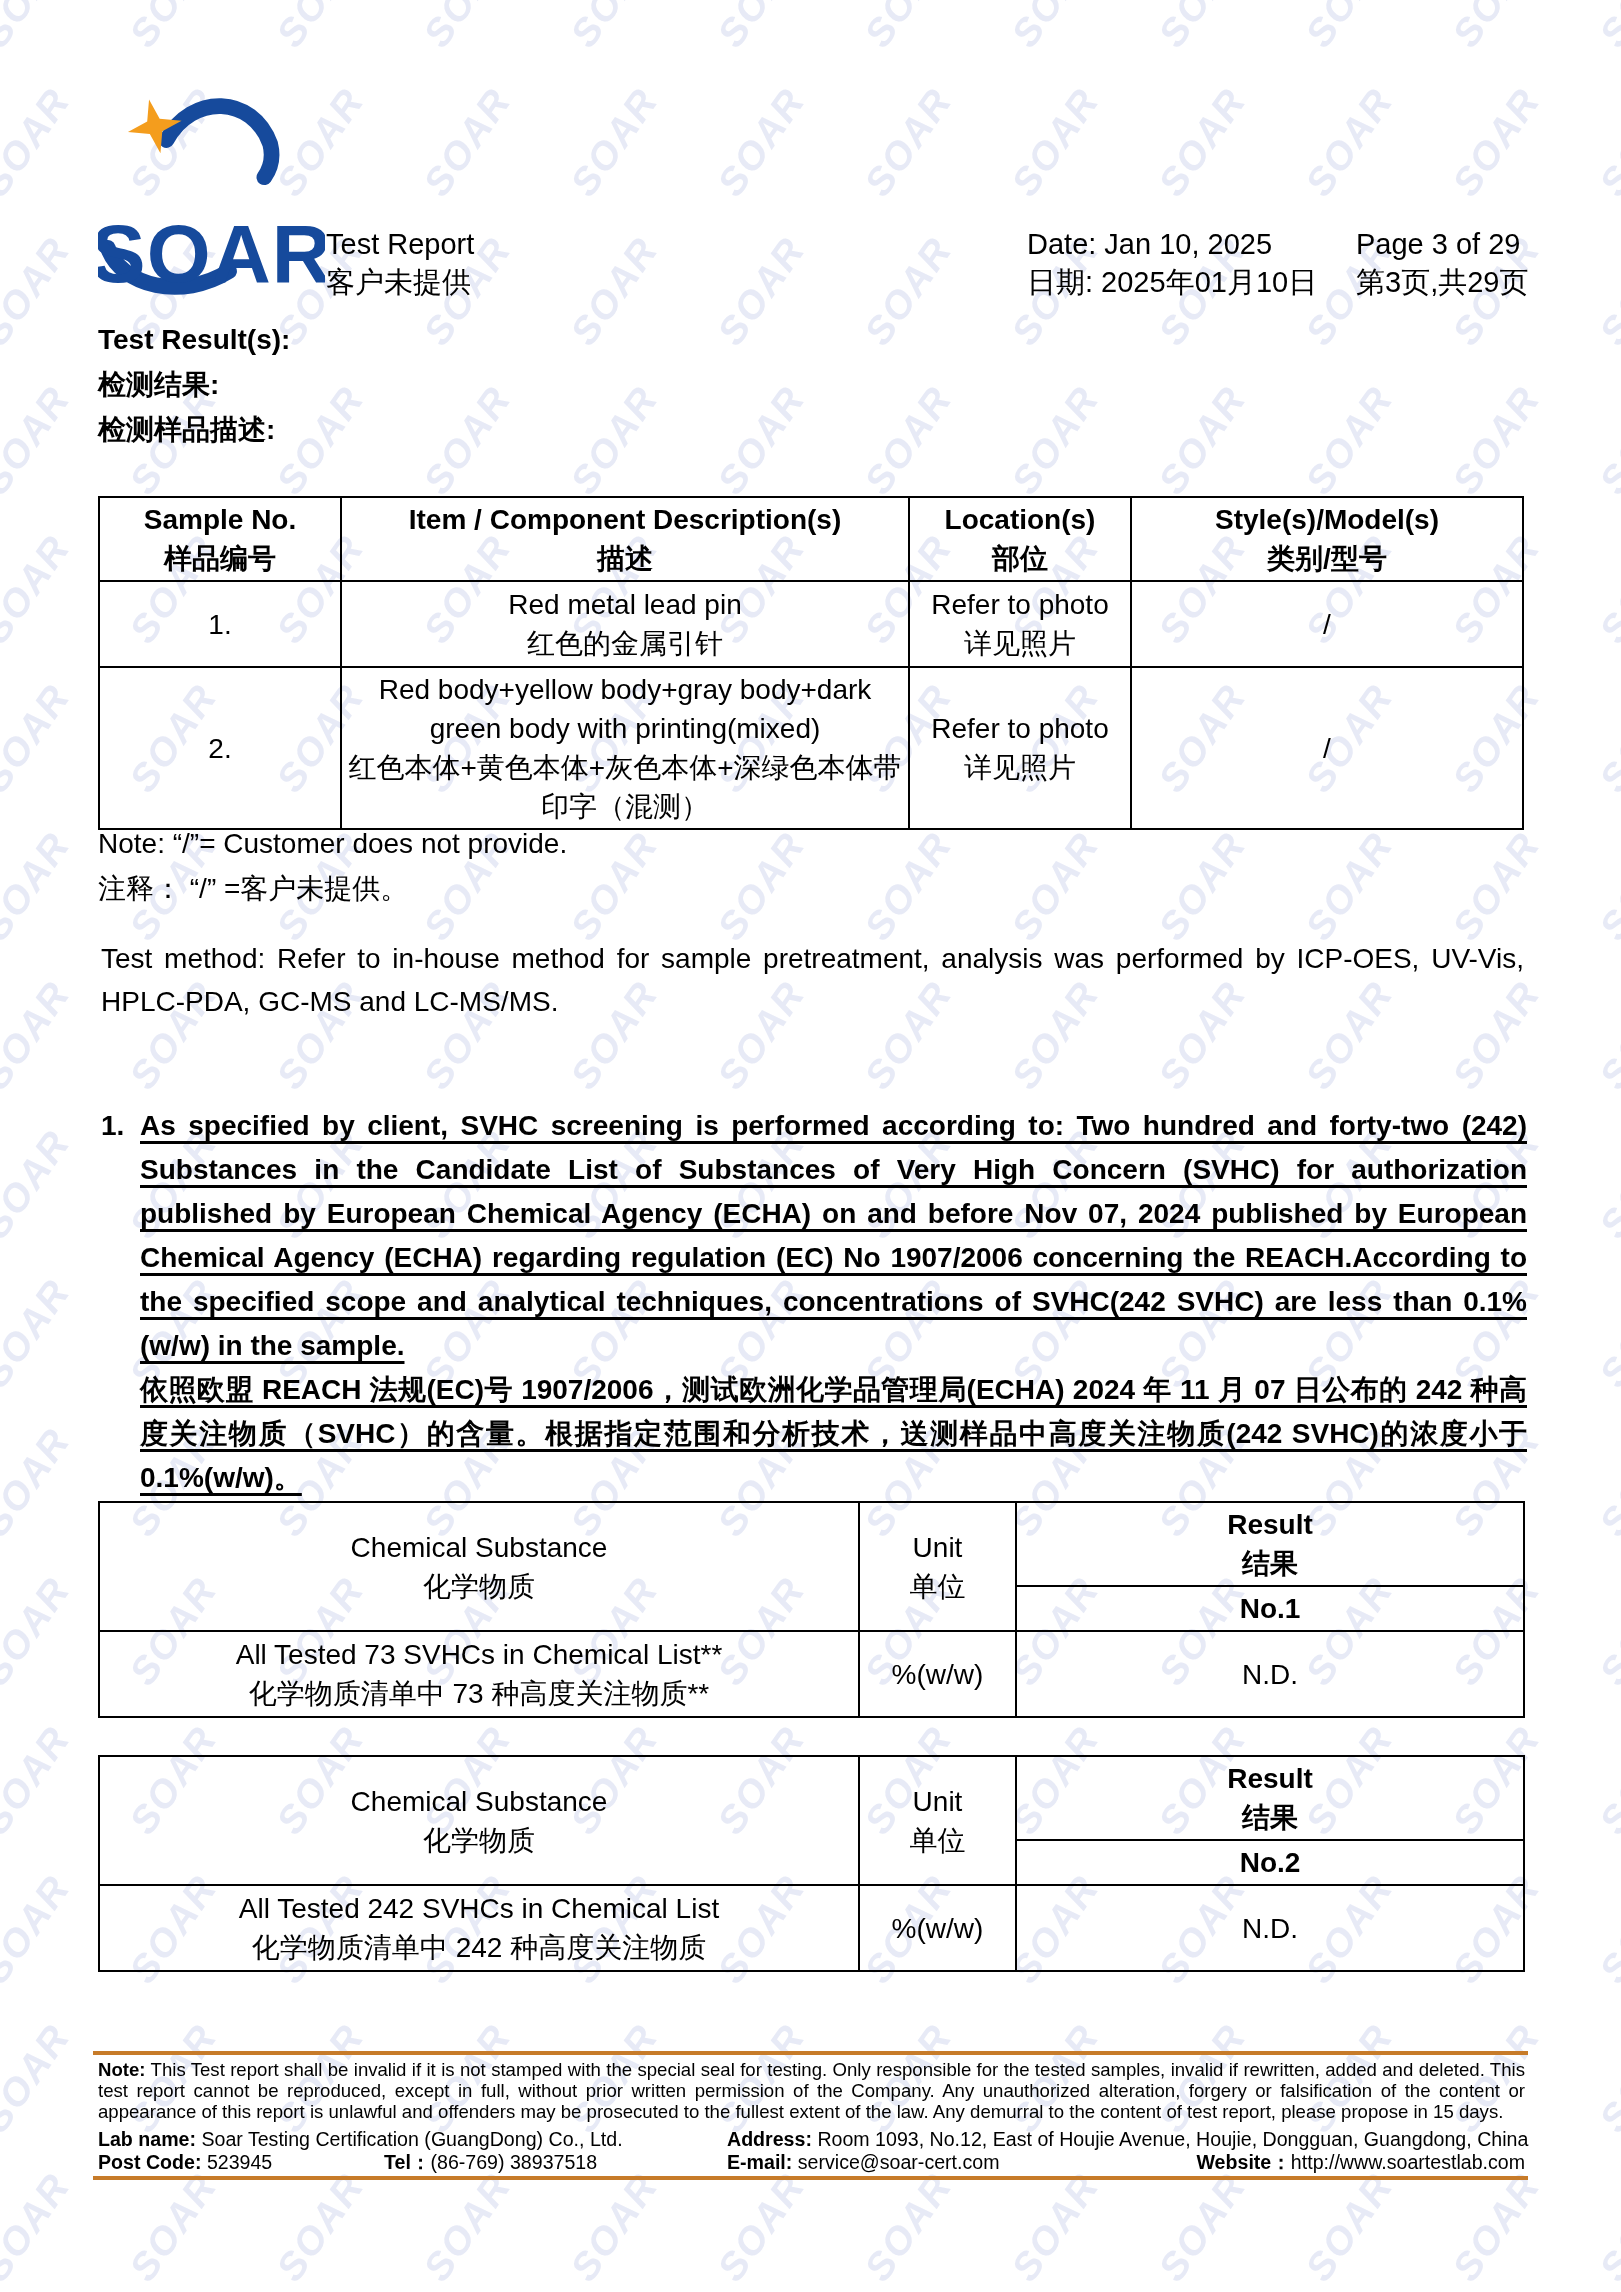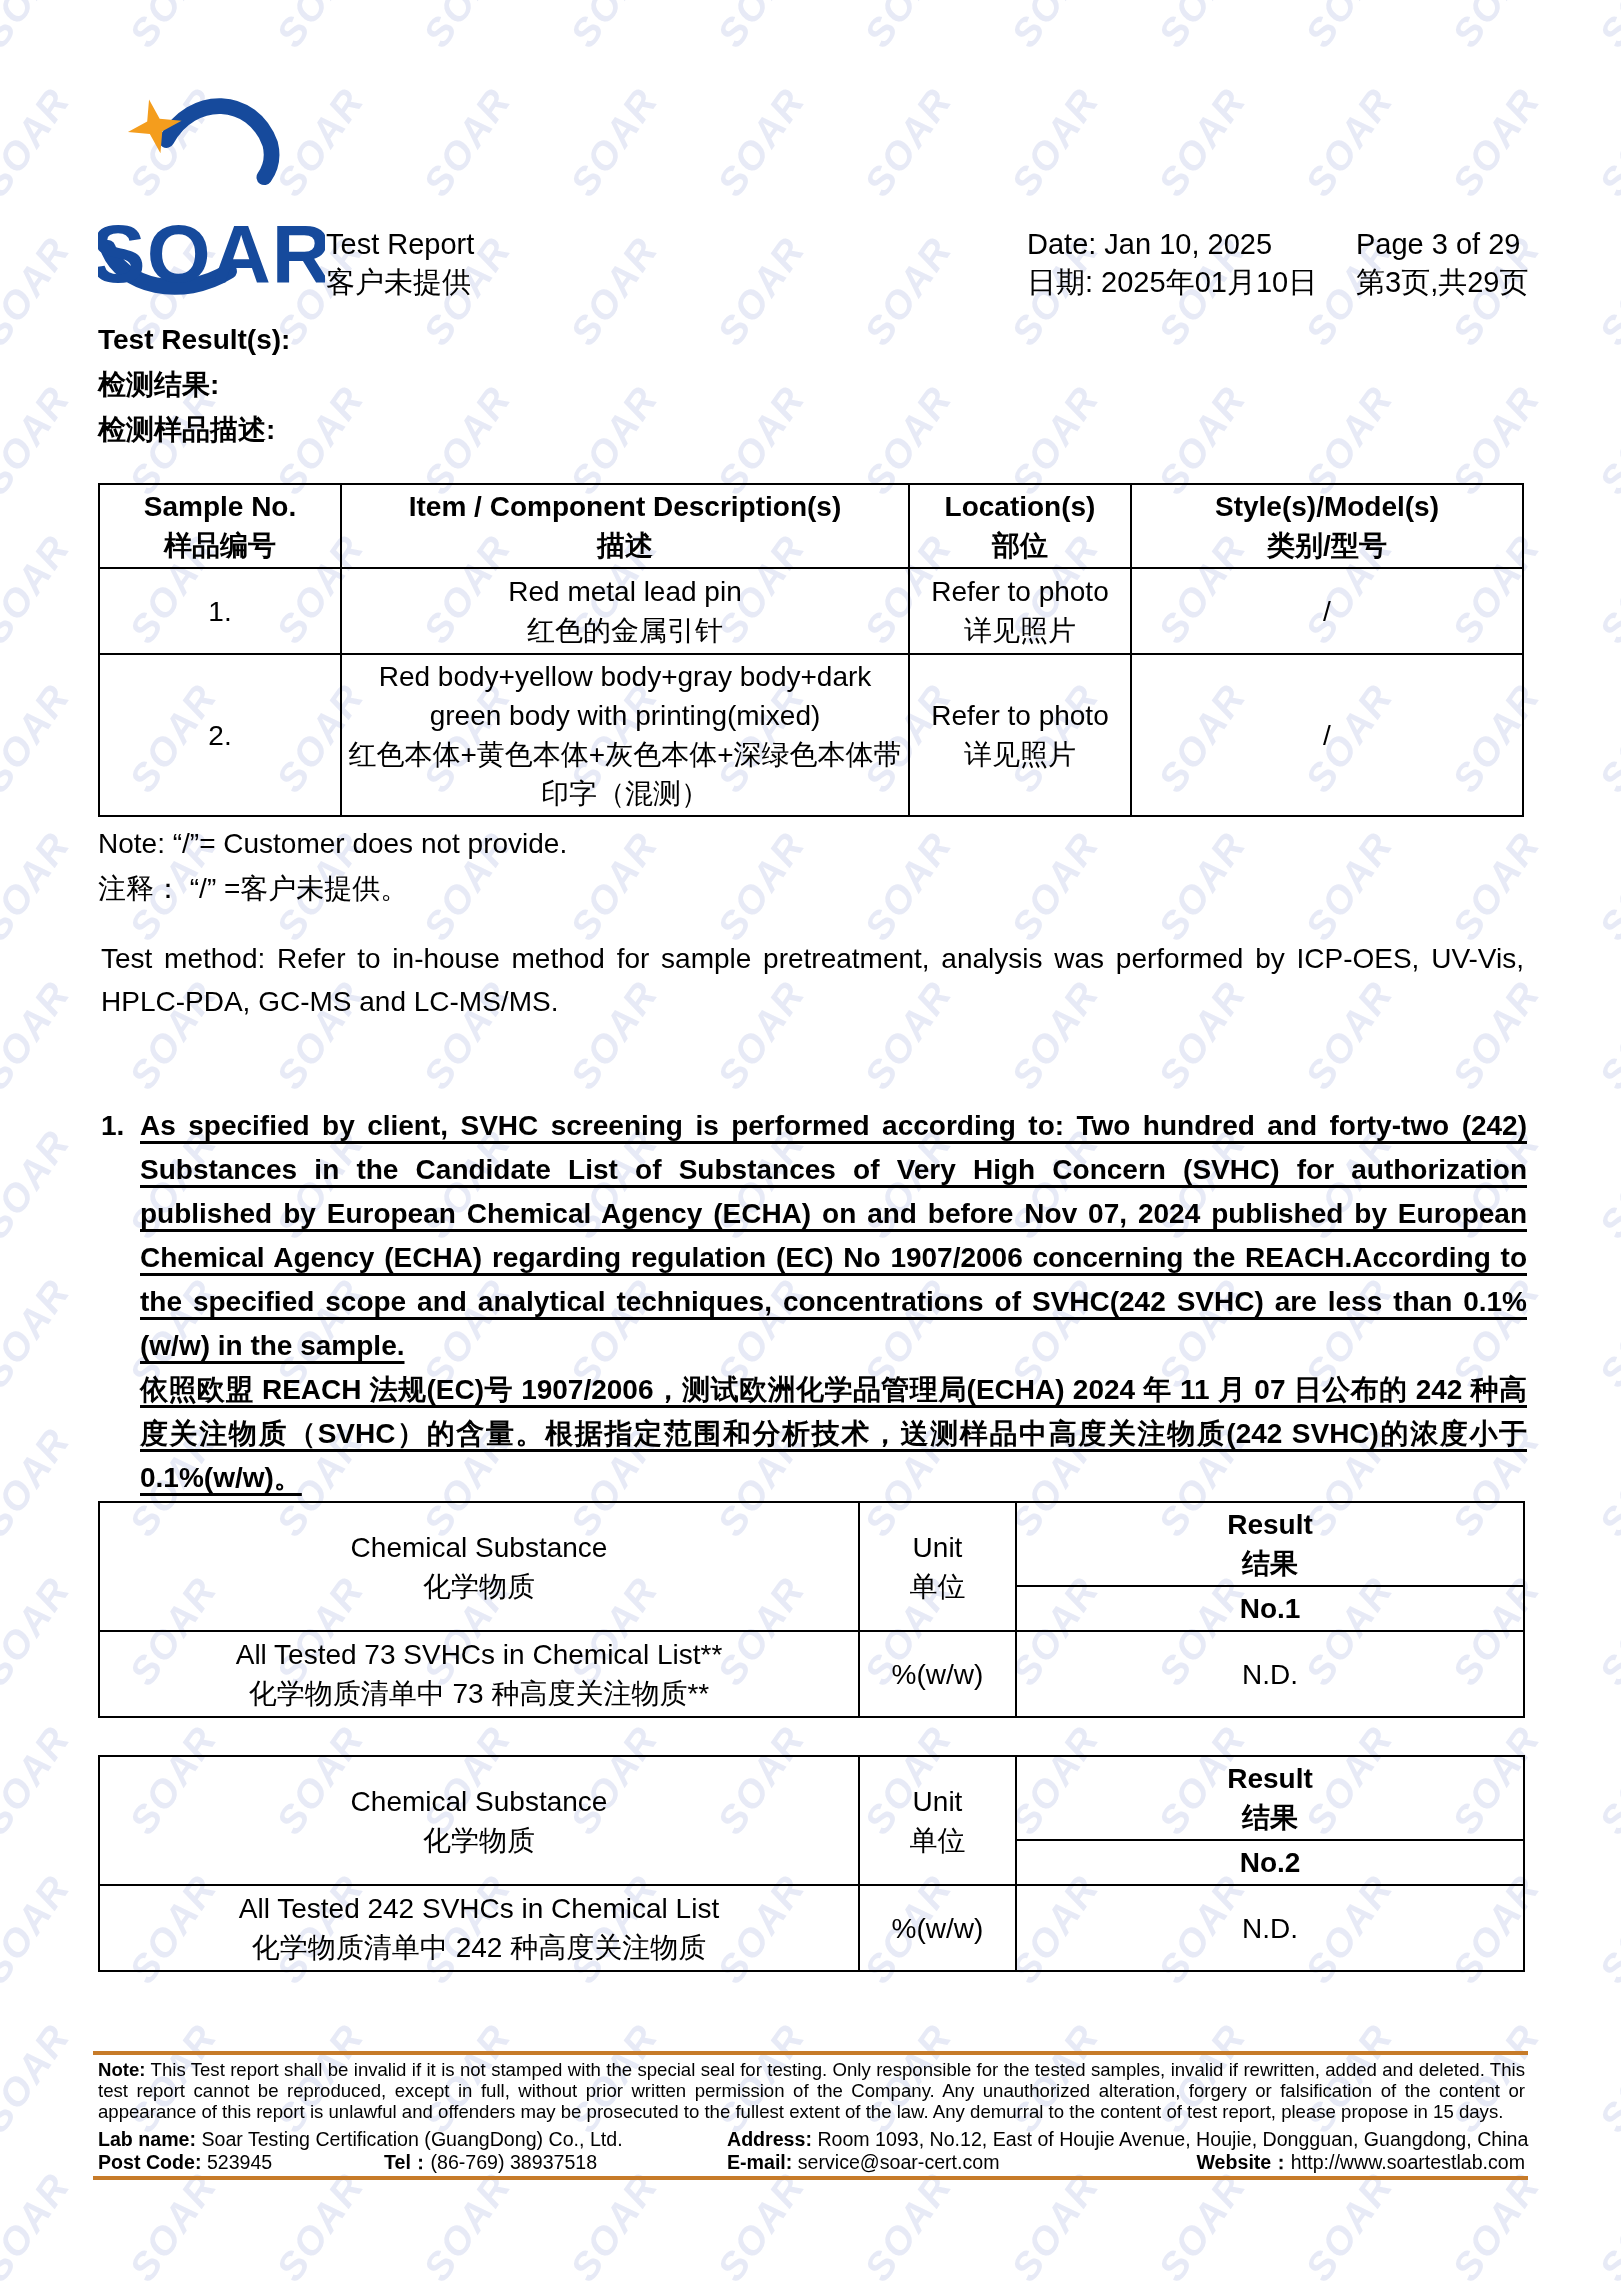--- a/index.html
+++ b/index.html
@@ -28,21 +28,21 @@
   .hcol-title{left:228px;margin-top:16px;} .hcol-no{left:495px;} .hcol-date{left:929px;} .hcol-page{left:1258px;}
 
   
   .titles{position:absolute;left:98px;top:317px;font-size:28px;font-weight:bold;line-height:45px;}
 
   
   table{border-collapse:collapse;table-layout:fixed;width:1424px;}
   td{border:2px solid #000;text-align:center;vertical-align:middle;
      font-size:28px;line-height:39px;padding:2px 5.9px;background:transparent;}
 
-  .sample-table{position:absolute;left:98px;top:483px;}
+  .sample-table{position:absolute;left:98px;top:496px;}
   .sample-table .th td{height:82px;font-weight:bold;}
   .sample-table .r1 td{height:86px;}
   .sample-table .r2 td{height:161px;}
 
   .rtable{position:absolute;left:98px;}
   .rtable1{top:1501px;}
   .rtable2{top:1755px;}
   .rtable .result-h{height:74px;font-weight:bold;}
   .rtable .no-h{height:45px;font-weight:bold;border-bottom:2.9px solid #000;}
   .rtable .hcell{font-weight:normal;border-bottom:2.9px solid #000;}

